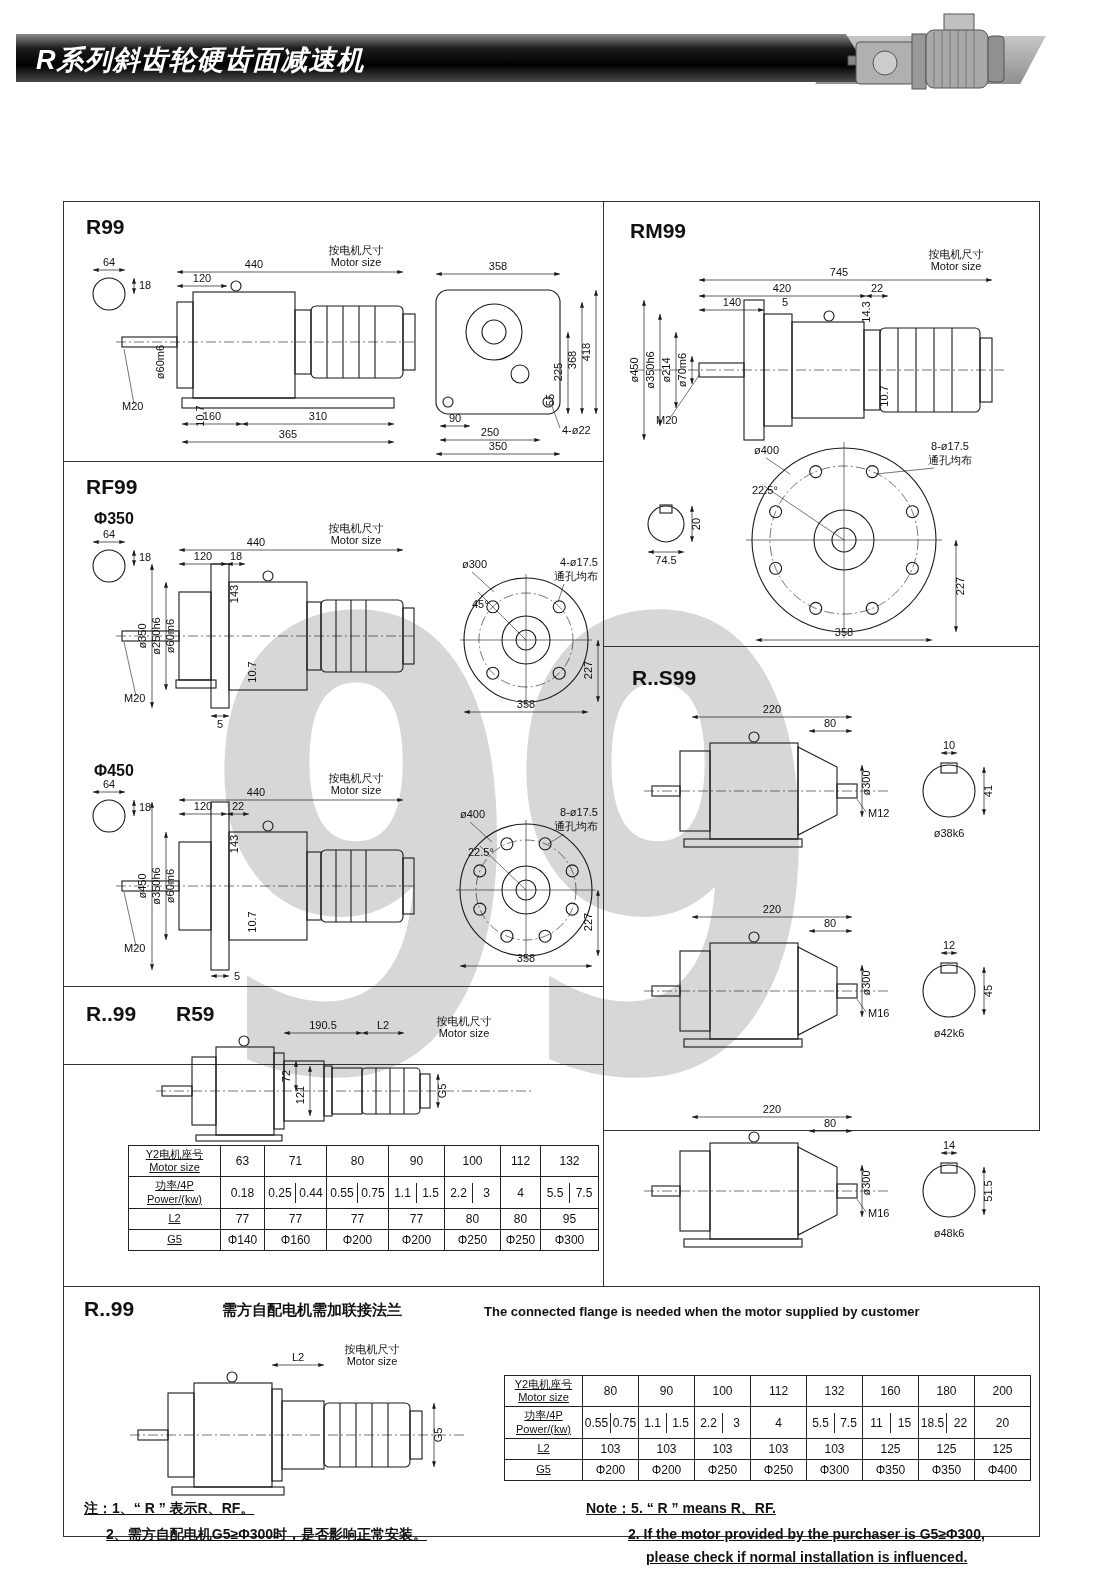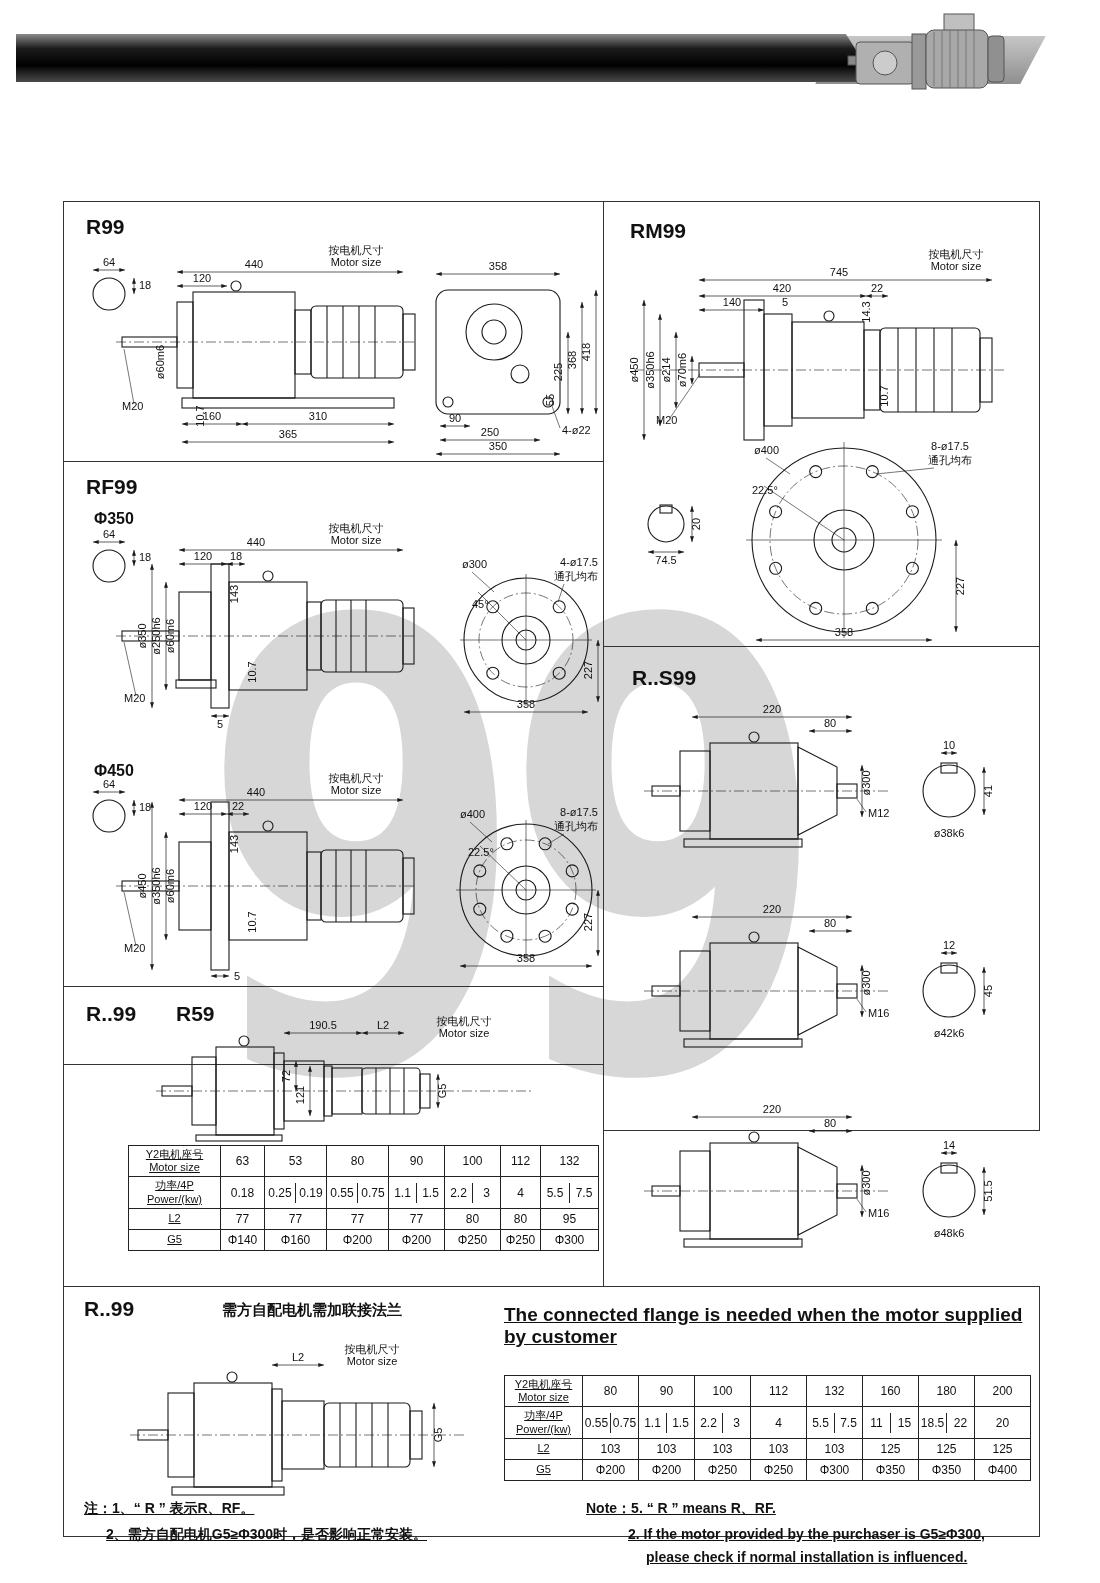--- a/index.html
+++ b/index.html
@@ -21,21 +21,21 @@
   svg text.s{font-size:16px;font-weight:bold;}
   .spec{border-collapse:collapse;table-layout:fixed;text-align:center;font-size:12px;position:absolute;z-index:2;}
   .spec td{border:1.2px solid #222;padding:3px 1px;}
   .spec .hd{font-size:11px;line-height:1.2;padding:2px 2px;text-decoration:underline;}
   .spec td.sp{padding:0;}
   .halves{display:flex;align-items:flex-end;height:100%;}
   .halves span{flex:1;padding:3px 0;}
   .halves span + span{border-left:1.2px solid #222;}
   .bp-title{position:absolute;left:20px;top:10px;font-size:21px;font-weight:bold;}
   .bp-cn{position:absolute;left:158px;top:14px;font-size:15px;font-weight:bold;}
-  .bp-en{position:absolute;left:440px;top:17px;font-size:19px;font-weight:bold;text-decoration:underline;}
+  .bp-en{position:absolute;left:420px;top:17px;font-size:13px;font-weight:bold;}
   .note{position:absolute;font-size:14px;font-weight:bold;z-index:2;text-decoration:underline;}
 </style>
 </head>
 <body>
 
 <svg width="0" height="0" style="position:absolute">
 <defs>
 <marker id="ar" viewBox="0 0 10 10" refX="9" refY="5" markerWidth="9" markerHeight="9" orient="auto-start-reverse">
         <path d="M0,1.8 9,5 0,8.2z" fill="#1a1a1a"></path>
       </marker>
@@ -45,20 +45,21 @@
       </pattern>
 </defs>
 </svg>
 
 <div class="page">
 
   <div class="wm">99</div>
 
   <div class="hgray"></div>
   <div class="hband"></div>
+  <div class="htitle">R系列斜齿轮硬齿面减速机</div>
   <svg class="hmotor" width="175" height="95">
     <g>
       <rect x="0" y="52" width="10" height="9" fill="#888" stroke="#555"></rect>
       <rect x="8" y="38" width="58" height="42" rx="4" fill="#b0b0b0" stroke="#555"></rect>
       <circle cx="37" cy="59" r="12" fill="#ccc" stroke="#555"></circle>
       <rect x="64" y="30" width="14" height="55" fill="#999" stroke="#555"></rect>
       <rect x="96" y="10" width="30" height="18" fill="#c0c0c0" stroke="#555"></rect>
       <rect x="78" y="26" width="62" height="58" rx="8" fill="#a8a8a8" stroke="#555"></rect>
       <line x1="86" y1="28" x2="86" y2="82" stroke="#777"></line>
         <line x1="94" y1="26" x2="94" y2="84" stroke="#777"></line>
@@ -506,37 +507,37 @@
           <col style="width:40px">
           <col style="width:58px">
         </colgroup>
       <tbody>
           <tr>
         <td class="hd">
               <div>Y2电机座号</div>
               <div>Motor size</div>
             </td>
         <td>63</td>
-        <td>53</td>
+        <td>71</td>
         <td>80</td>
         <td>90</td>
         <td>100</td>
         <td>112</td>
         <td>132</td>
       </tr>
       <tr>
         <td class="hd">
               <div>功率/4P</div>
               <div>Power/(kw)</div>
             </td>
         <td>0.18</td>
         <td class="sp">
               <div class="halves">
                 <span>0.25</span>
-                <span>0.19</span>
+                <span>0.44</span>
               </div>
             </td>
         <td class="sp">
               <div class="halves">
                 <span>0.55</span>
                 <span>0.75</span>
               </div>
             </td>
         <td class="sp">
               <div class="halves">

